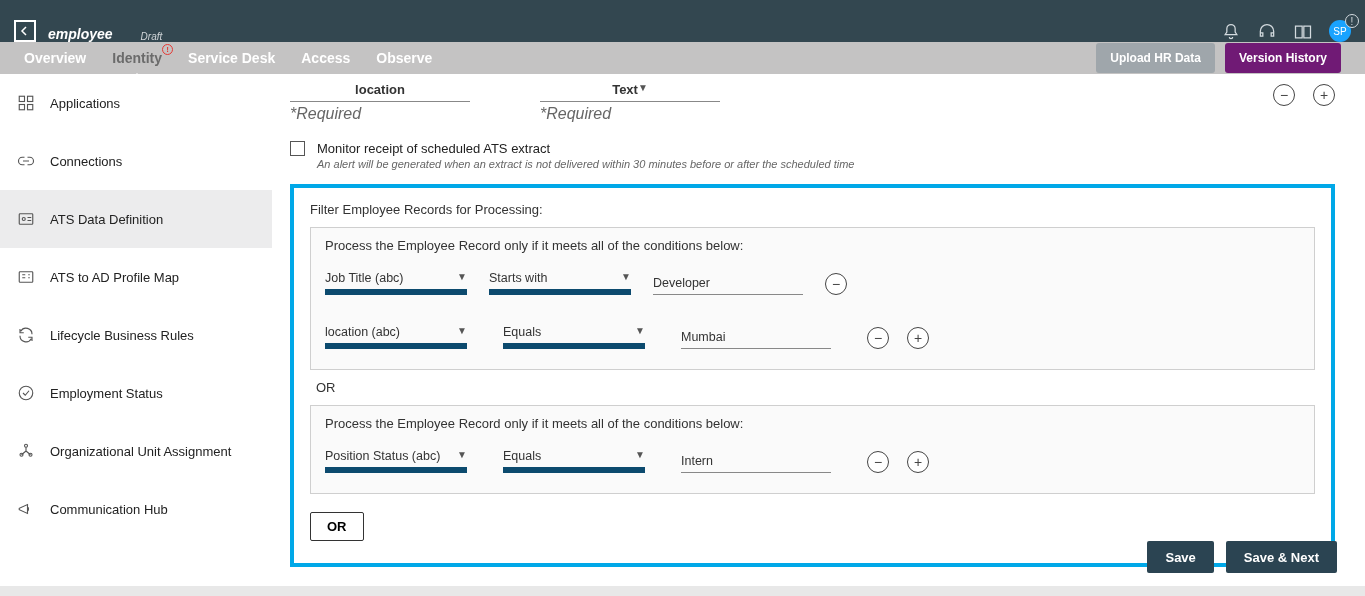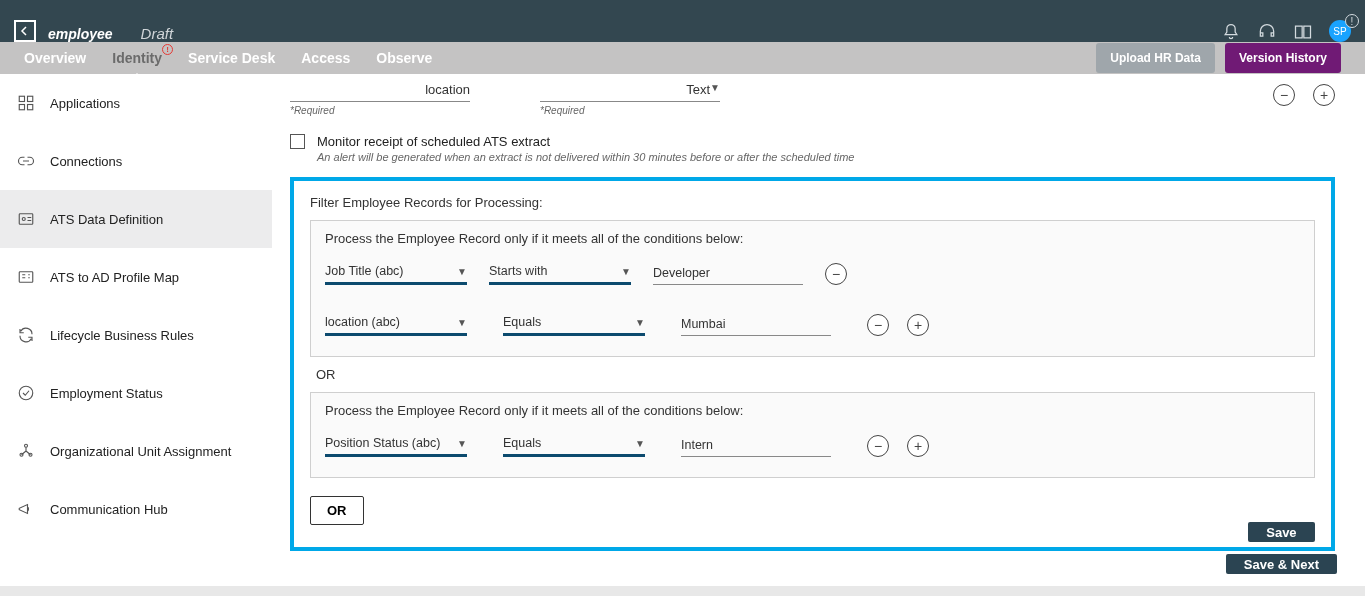--- a/index.html
+++ b/index.html
@@ -3,21 +3,21 @@
 <meta charset="utf-8">
 <style>
   * { box-sizing: border-box; margin: 0; padding: 0; font-family: Arial, Helvetica, sans-serif; }
   body { background: #e8e8e8; width: 1365px; height: 596px; overflow: hidden; position: relative; }
 
   
   .topbar { height: 42px; background: #334750; display: flex; align-items: flex-end; padding: 0 14px; color: #fff; }
   .topbar .back-icon { width: 22px; height: 22px; border: 2px solid #fff; display: flex; align-items: center; justify-content: center; margin-right: 12px; cursor: pointer; }
   .topbar .back-icon svg { width: 10px; height: 10px; fill: #fff; }
   .topbar .app-title { font-style: italic; font-weight: 700; font-size: 14px; margin-right: 28px; }
-  .topbar .status { font-style: italic; font-size: 15px; color: #d0d5d8; }
+  .topbar .status { font-style: italic; font-size: 10px; color: #d0d5d8; }
   .topbar .spacer { flex: 1; }
   .topbar .top-icon { color: #d4dbdf; margin-left: 16px; cursor: pointer; display:flex; align-items:center; }
   .topbar .top-icon svg { width: 20px; height: 20px; stroke: #d4dbdf; fill: none; stroke-width: 1.5; }
   .avatar { width: 22px; height: 22px; border-radius: 50%; background: #19a3ff; color: #fff; font-size: 10px; display: flex; align-items: center; justify-content: center; margin-left: 16px; position: relative; }
   .avatar-badge { position: absolute; top: -6px; right: -8px; width: 14px; height: 14px; border-radius: 50%; background: #334750; color: #d4dbdf; font-size: 10px; display:flex; align-items:center; justify-content:center; border:1px solid #d4dbdf; }
 
   
   .navbar { height: 32px; background: #c4c3c3; display: flex; align-items: center; padding: 0 24px; }
   .navbar .tab { font-size: 14px; font-weight: 700; color: #fff; margin-right: 26px; cursor: pointer; position: relative; }
   .navbar .tab.active { color: #6b6b6b; }
@@ -36,49 +36,49 @@
   .side-item { height: 58px; display:flex; align-items:center; padding: 0 16px; font-size: 13px; color:#222; cursor:pointer; }
   .side-item.active { background:#ececed; }
   .side-item .side-icon { width: 20px; margin-right: 14px; display:flex; align-items:center; justify-content:center; color:#4a4a4a; }
   .side-item .side-icon svg { width:18px; height:18px; stroke:#555; fill:none; stroke-width:1.5; }
 
   
   .content { flex:1; background:#fff; height:100%; overflow:auto; position:relative; }
   .content-inner { padding: 0 30px 90px 18px; }
 
   .field-row { display:flex; align-items:flex-start; gap: 70px; margin-top: 4px; margin-bottom: 10px;}
-  .underline-select { width: 180px; border:none; border-bottom:1px solid #888; font-size:13px; color:#333; padding: 4px 0; background:transparent; position:relative; display:flex; justify-content:flex-end; cursor:pointer;}
-  .required-hint { font-size: 10px; font-style: italic; color:#666; margin-top:3px; }
+  .underline-select { width: 180px; border:none; border-bottom:1px solid #888; font-size:13px; color:#333; padding: 4px 0; background:transparent; position:relative; display:flex; justify-content:center; cursor:pointer;font-weight:bold;}
+  .required-hint { font-size: 16px; font-style: italic; color:#666; margin-top:3px; }
   .caret { font-size:10px; color:#555; }
 
   .icon-btn { width:22px; height:22px; border:1.5px solid #444; border-radius:50%; display:inline-flex; align-items:center; justify-content:center; font-size:14px; color:#444; cursor:pointer; background:#fff;}
   .icon-btn + .icon-btn { margin-left: 18px; }
 
   .checkbox-row { display:flex; align-items:center; margin: 18px 0 2px; }
   .checkbox { width:15px; height:15px; border:1.5px solid #555; margin-right:12px; cursor:pointer; }
   .checkbox-label { font-size:13px; color:#222; }
   .hint-line { font-size:11px; font-style:italic; color:#666; margin-left:27px; }
 
   
   .highlight-box { border:4px solid #00a8e8; margin-top:14px; padding: 14px 16px 22px; }
   .section-title { font-size:13px; color:#333; margin-bottom: 10px; }
 
   .cond-group { border:1px solid #cfcfcf; padding: 10px 14px 14px; background:#fafafa; margin-bottom: 8px;}
   .cond-group .group-desc { font-size:13px; color:#333; margin-bottom: 14px; }
   .cond-row { display:flex; align-items:flex-end; gap: 22px; margin-bottom: 26px; }
   .cond-row:last-child { margin-bottom: 6px; gap: 36px; }
-  .cond-field { width: 142px; border:none; border-bottom:3px solid #0c4a6e; font-size:12.5px; color:#333; padding:4px 0; background:transparent; display:flex; justify-content:space-between; cursor:pointer;align-items:center;}
+  .cond-field { width: 142px; border:none; border-bottom:6px solid #0c4a6e; font-size:12.5px; color:#333; padding:4px 0; background:transparent; display:flex; justify-content:space-between; cursor:pointer;}
   .cond-value { width: 150px; border:none; border-bottom:1px solid #888; font-size:12.5px; color:#333; padding:4px 0; background:transparent; outline:none;}
   .cond-actions { display:flex; align-items:center; }
 
   .or-text { font-size:13px; color:#333; margin: 10px 0 10px 6px; }
   .or-btn { border:1px solid #333; background:#fff; padding: 6px 16px; font-size:13px; font-weight:700; border-radius:2px; cursor:pointer; margin-top: 10px; }
 
   
-  .footer { position:absolute; bottom:12px; right:0; height:52px; display:flex; align-items:center; padding-right:28px; gap:12px; background:transparent;flex-direction:column;}
+  .footer { position:absolute; bottom:3px; right:0; height:52px; display:flex; align-items:center; padding-right:28px; gap:12px; background:transparent;}
   .foot-btn { height:32px; padding:0 18px; background:#2b4452; color:#fff; border:none; font-size:13px; font-weight:700; border-radius:2px; cursor:pointer; }
 
   .row-actions{ display:flex; align-items:center; margin-left:auto; padding-top:6px;}
 </style>
 </head>
 <body>
 
 <div class="topbar">
   <div class="back-icon">
     <svg viewBox="0 0 10 10">

